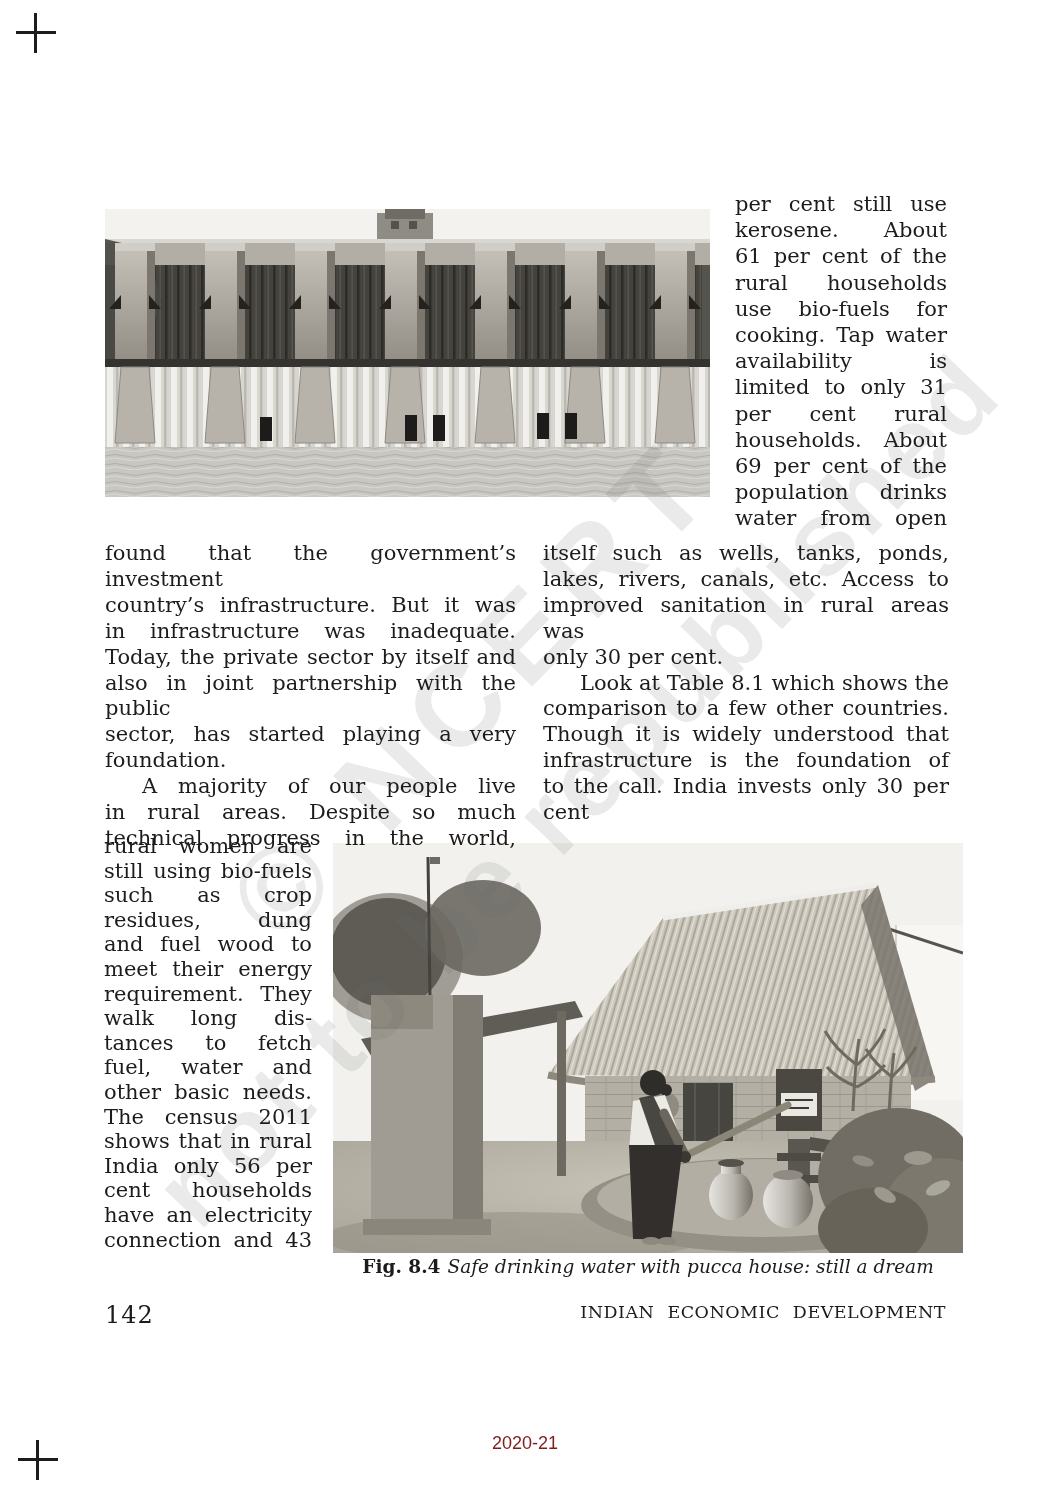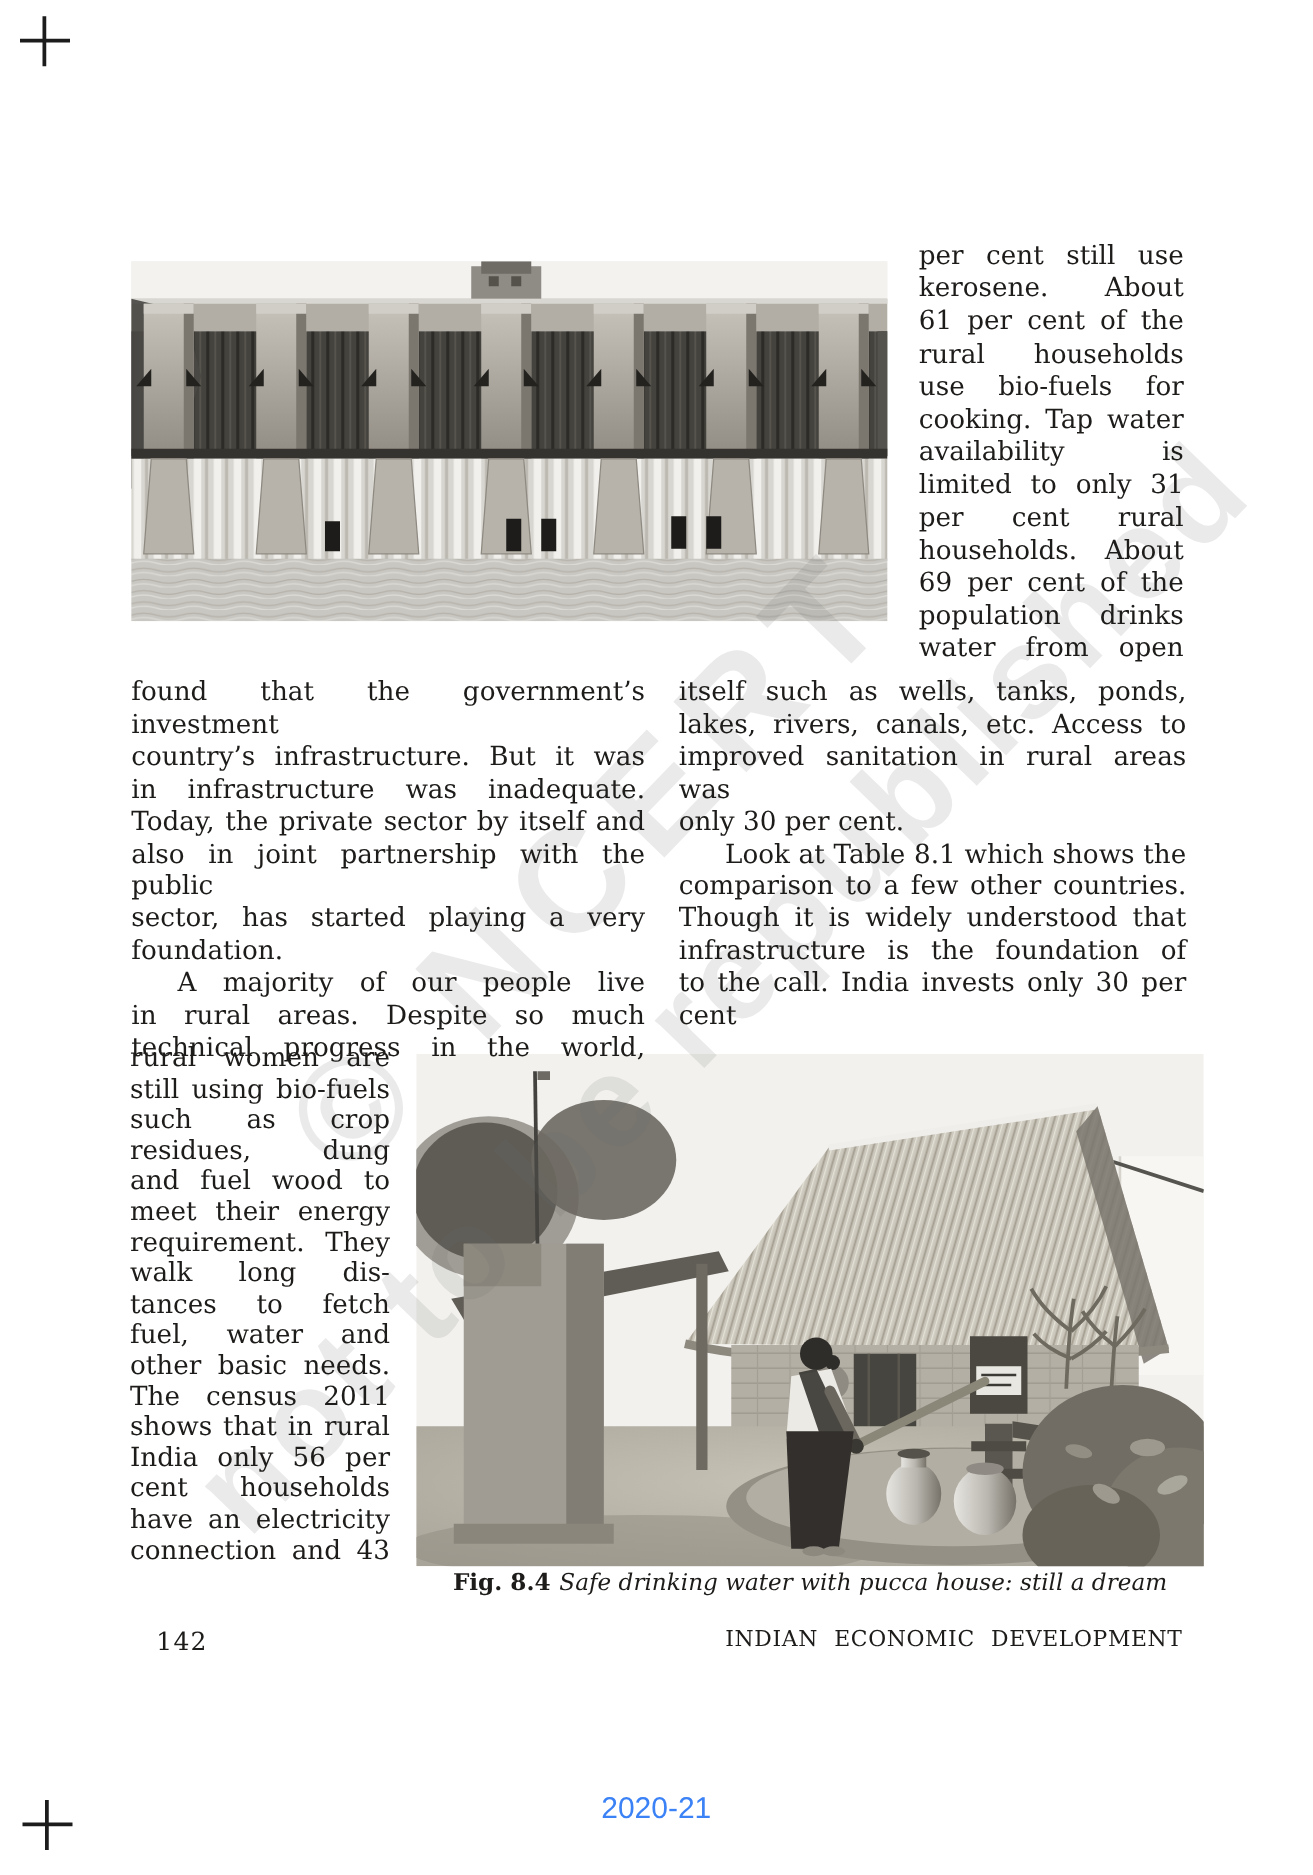--- a/index.html
+++ b/index.html
@@ -36,25 +36,25 @@
   .para + .para .jline:first-child{text-indent:37px;}
 
   
   .fig-caption{position:absolute;z-index:4;text-align:center;font-size:18.5px;white-space:nowrap;}
   .cap-1{left:105px;top:500px;width:605px;}
   .cap-2{left:333px;top:1256px;width:630px;}
   .fig-label{font-weight:bold;margin-right:7px;}
   .fig-text{font-style:italic;}
 
   
-  .page-num{position:absolute;left:105px;top:1301px;z-index:4;font-size:20px;letter-spacing:1px;margin-left:20px;}
+  .page-num{position:absolute;left:105px;top:1301px;z-index:4;font-size:24px;letter-spacing:1px;}
   .footer-right{position:absolute;right:104px;top:1302px;z-index:4;font-size:17.5px;
                 letter-spacing:0.5px;word-spacing:7px;}
   .edition-mark{position:absolute;left:0;right:0;top:1433px;z-index:4;text-align:center;
-                font-family:"Liberation Sans",sans-serif;font-size:24px;color:#3b82f6;}
+                font-family:"Liberation Sans",sans-serif;font-size:18px;color:#7f1d1d;}
 </style>
 </head>
 <body>
 
 <div class="page">
 
   <div class="cropmark cm-tl"></div>
   <div class="cropmark cm-bl"></div>
 
   <div class="photo" style="left:105px;top:209px;">

